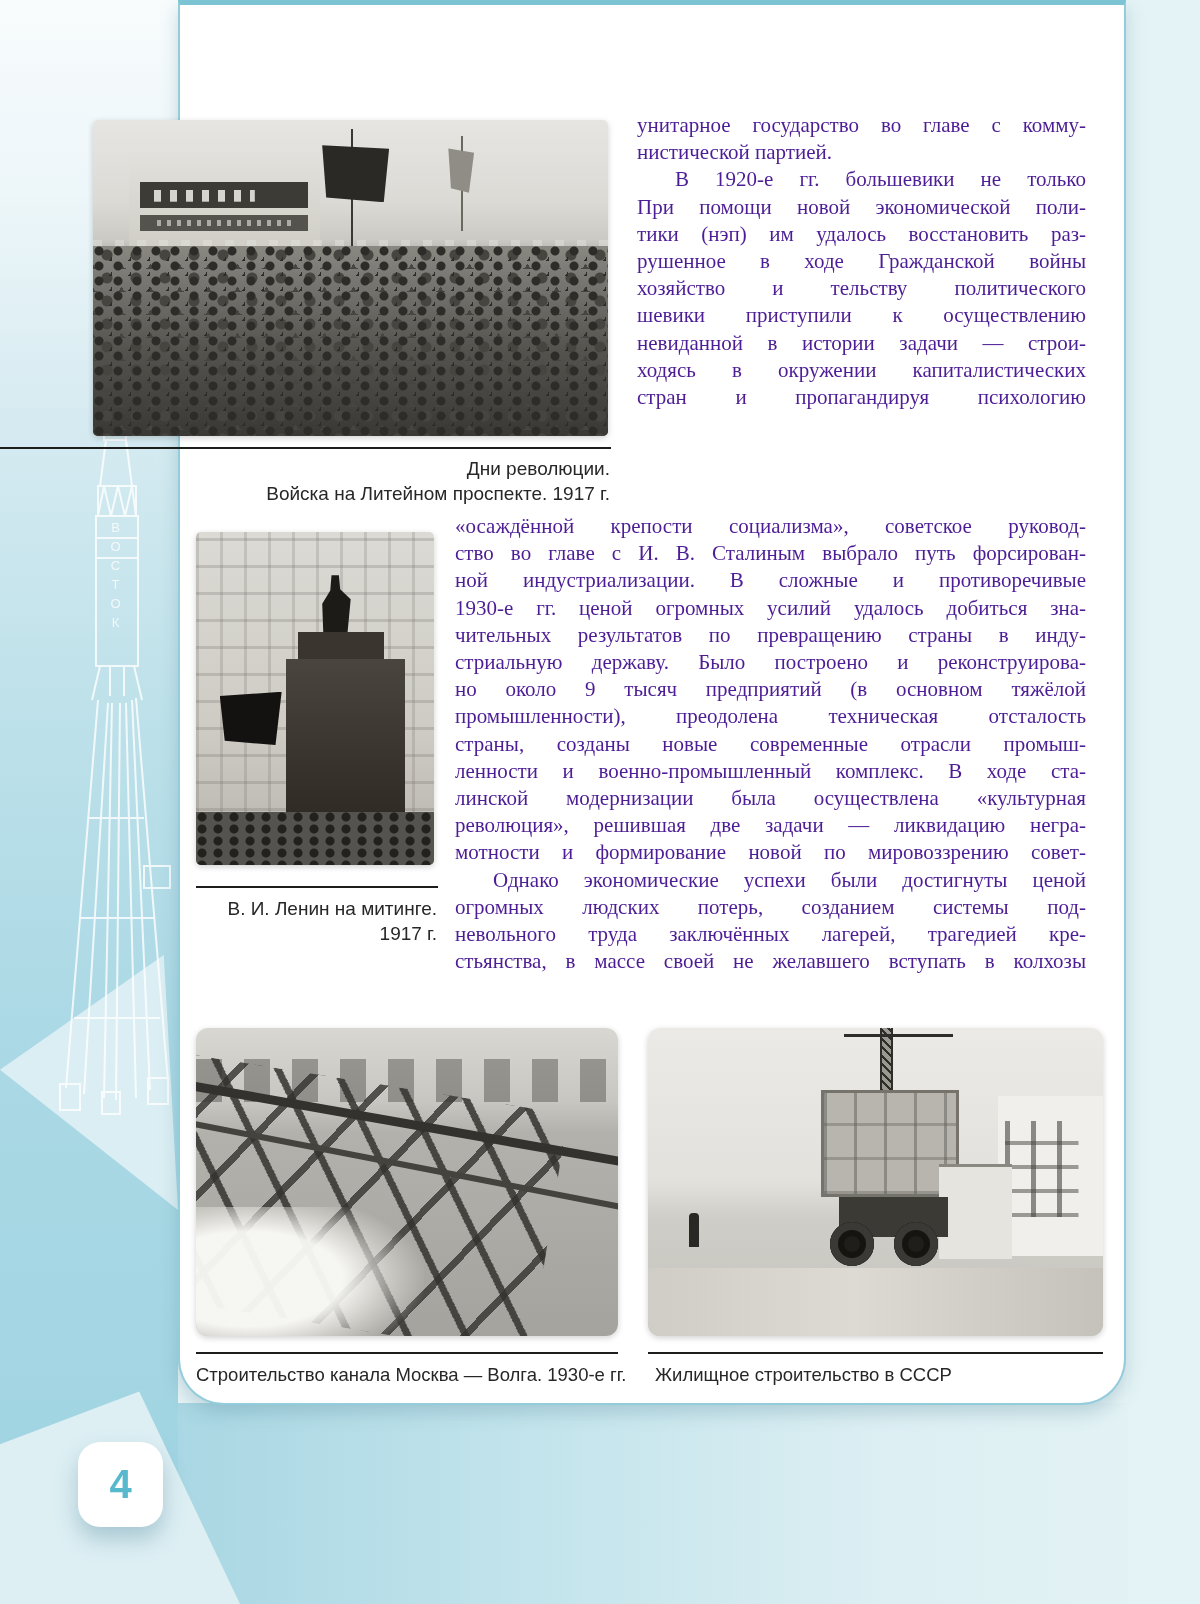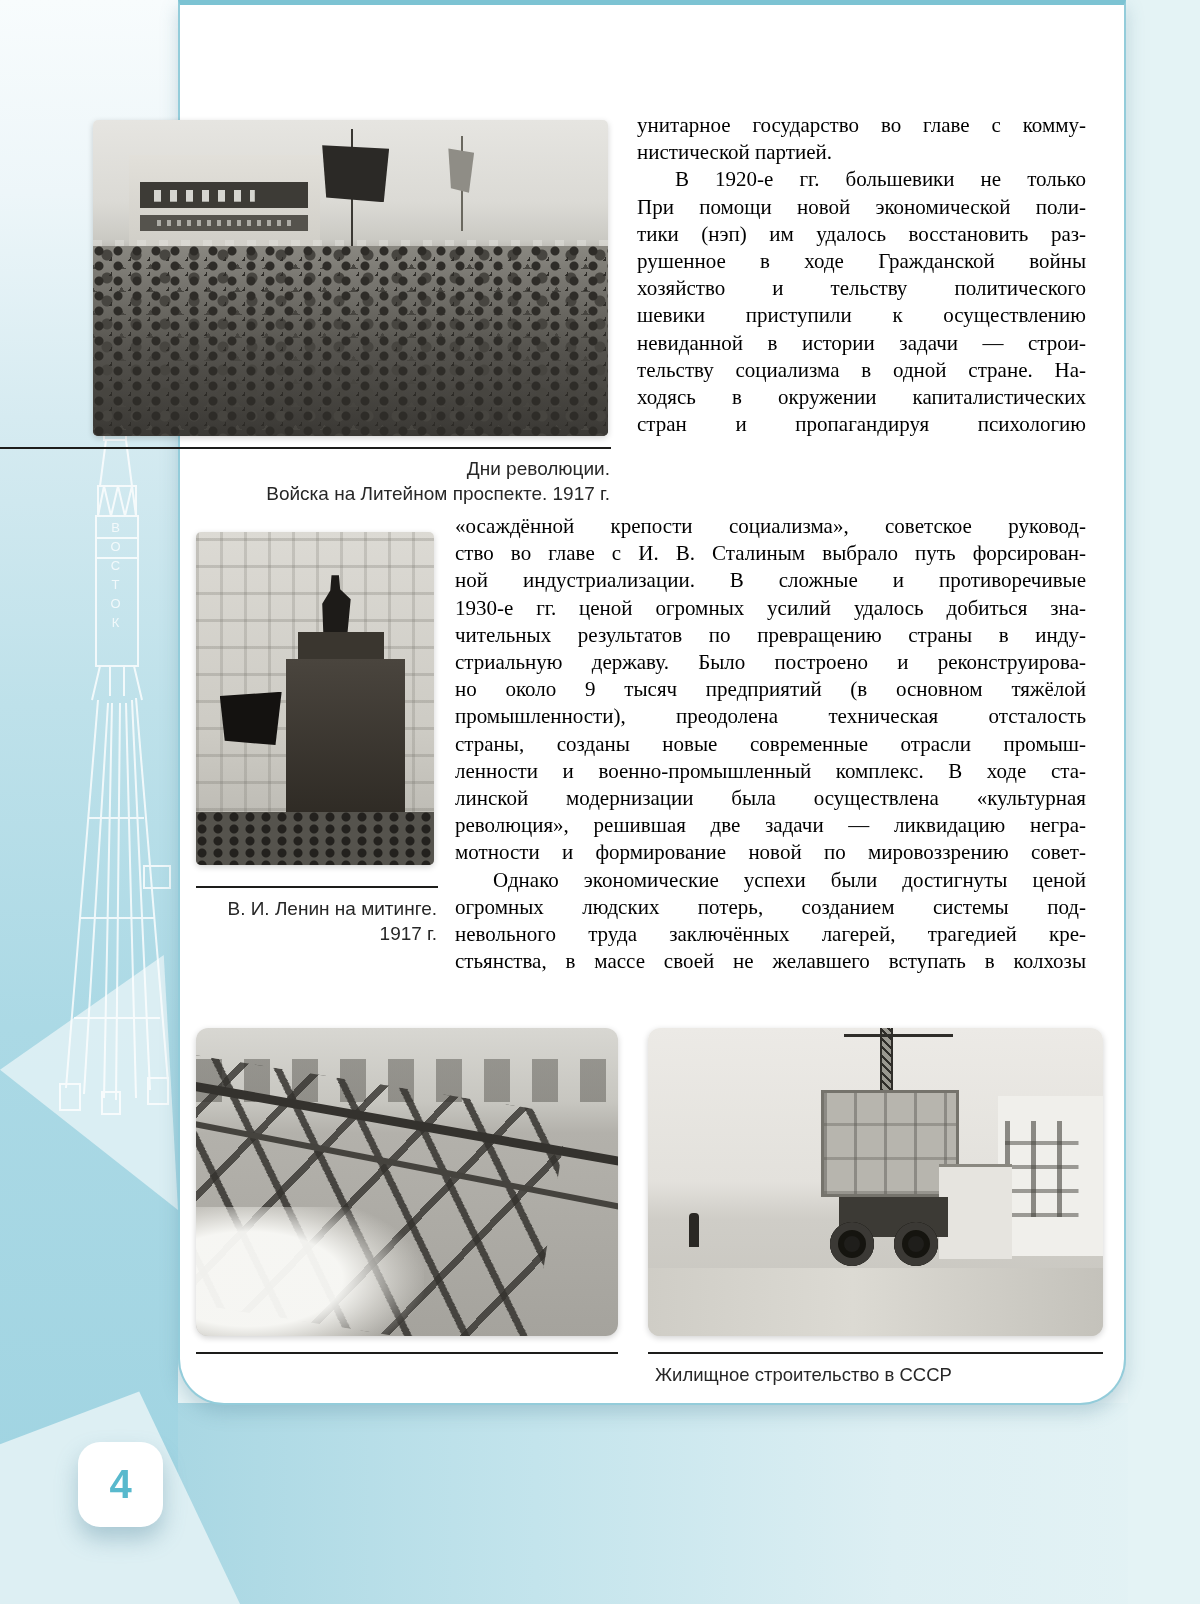--- a/index.html
+++ b/index.html
@@ -105,21 +105,21 @@
     background:linear-gradient(90deg,#cfcdc6 0%,#dcdad3 45%,#c4c2bb 100%);}
 
   
   .rule{position:absolute;height:2px;background:#1d1d1b;z-index:5;}
   .caption{position:absolute;z-index:5;font-family:"Liberation Sans",sans-serif;
     font-size:19px;line-height:25px;color:#272727;}
   .cap-right{text-align:right;}
   .cap-small{font-size:18.5px;white-space:nowrap;}
 
   
-  .textcol{position:absolute;z-index:5;color:#000000;font-size:21px;line-height:27.2px;}
+  .textcol{position:absolute;z-index:5;color:#4c1d95;font-size:21px;line-height:27.2px;}
   .tl{text-align:justify;text-align-last:justify;white-space:normal;}
   .tl.end{text-align-last:left;}
   .tl.ind{text-indent:38px;}
 
   
   .badge{position:absolute;left:78px;top:1442px;width:85px;height:85px;z-index:3;background:#ffffff;
     border-radius:22px;box-shadow:0 12px 22px rgba(90,140,160,.4);display:flex;align-items:center;justify-content:center;}
   .badge .num{font-family:"Liberation Sans",sans-serif;font-weight:bold;font-size:40px;color:#58b9cd;}
 </style>
 </head>
@@ -192,21 +192,20 @@
   <div class="textcol" style="left:637px;top:112px;width:449px;">
       <div class="tl">унитарное государство во главе с комму-</div>
       <div class="tl end">нистической партией.</div>
       <div class="tl ind">В 1920-е гг. большевики не только</div>
       <div class="tl">При помощи новой экономической поли-</div>
       <div class="tl">тики (нэп) им удалось восстановить раз-</div>
       <div class="tl">рушенное в ходе Гражданской войны</div>
       <div class="tl">хозяйство и тельству политического</div>
       <div class="tl">шевики приступили к осуществлению</div>
       <div class="tl">невиданной в истории задачи — строи-</div>
-      <div class="tl">тельству социализма в одной стране. На-</div>
       <div class="tl">ходясь в окружении капиталистических</div>
       <div class="tl">стран и пропагандируя психологию</div>
     </div>
   <div class="textcol" style="left:455px;top:513px;width:631px;">
       <div class="tl">«осаждённой крепости социализма», советское руковод-</div>
       <div class="tl">ство во главе с И. В. Сталиным выбрало путь форсирован-</div>
       <div class="tl">ной индустриализации. В сложные и противоречивые</div>
       <div class="tl">1930-е гг. ценой огромных усилий удалось добиться зна-</div>
       <div class="tl">чительных результатов по превращению страны в инду-</div>
       <div class="tl">стриальную державу. Было построено и реконструирова-</div>
@@ -224,20 +223,21 @@
     </div>
 
   <div class="photo ph3">
     <div class="bank"></div>
     <div class="truss"></div>
     <div class="deck"></div>
     <div class="deck2"></div>
     <div class="foam"></div>
   </div>
   <div class="rule" style="left:196px;top:1352px;width:422px;"></div>
+  <div class="caption cap-small" style="left:196px;top:1362px;width:440px;">Строительство канала Москва — Волга. 1930-е гг.</div>
 
   <div class="photo ph4">
     <div class="mast"></div>
     <div class="jib"></div>
     <div class="block"></div>
     <div class="ground"></div>
     <div class="bld"></div>
     <div class="bld2"></div>
     <div class="cab"></div>
     <div class="wheel w1"></div>

